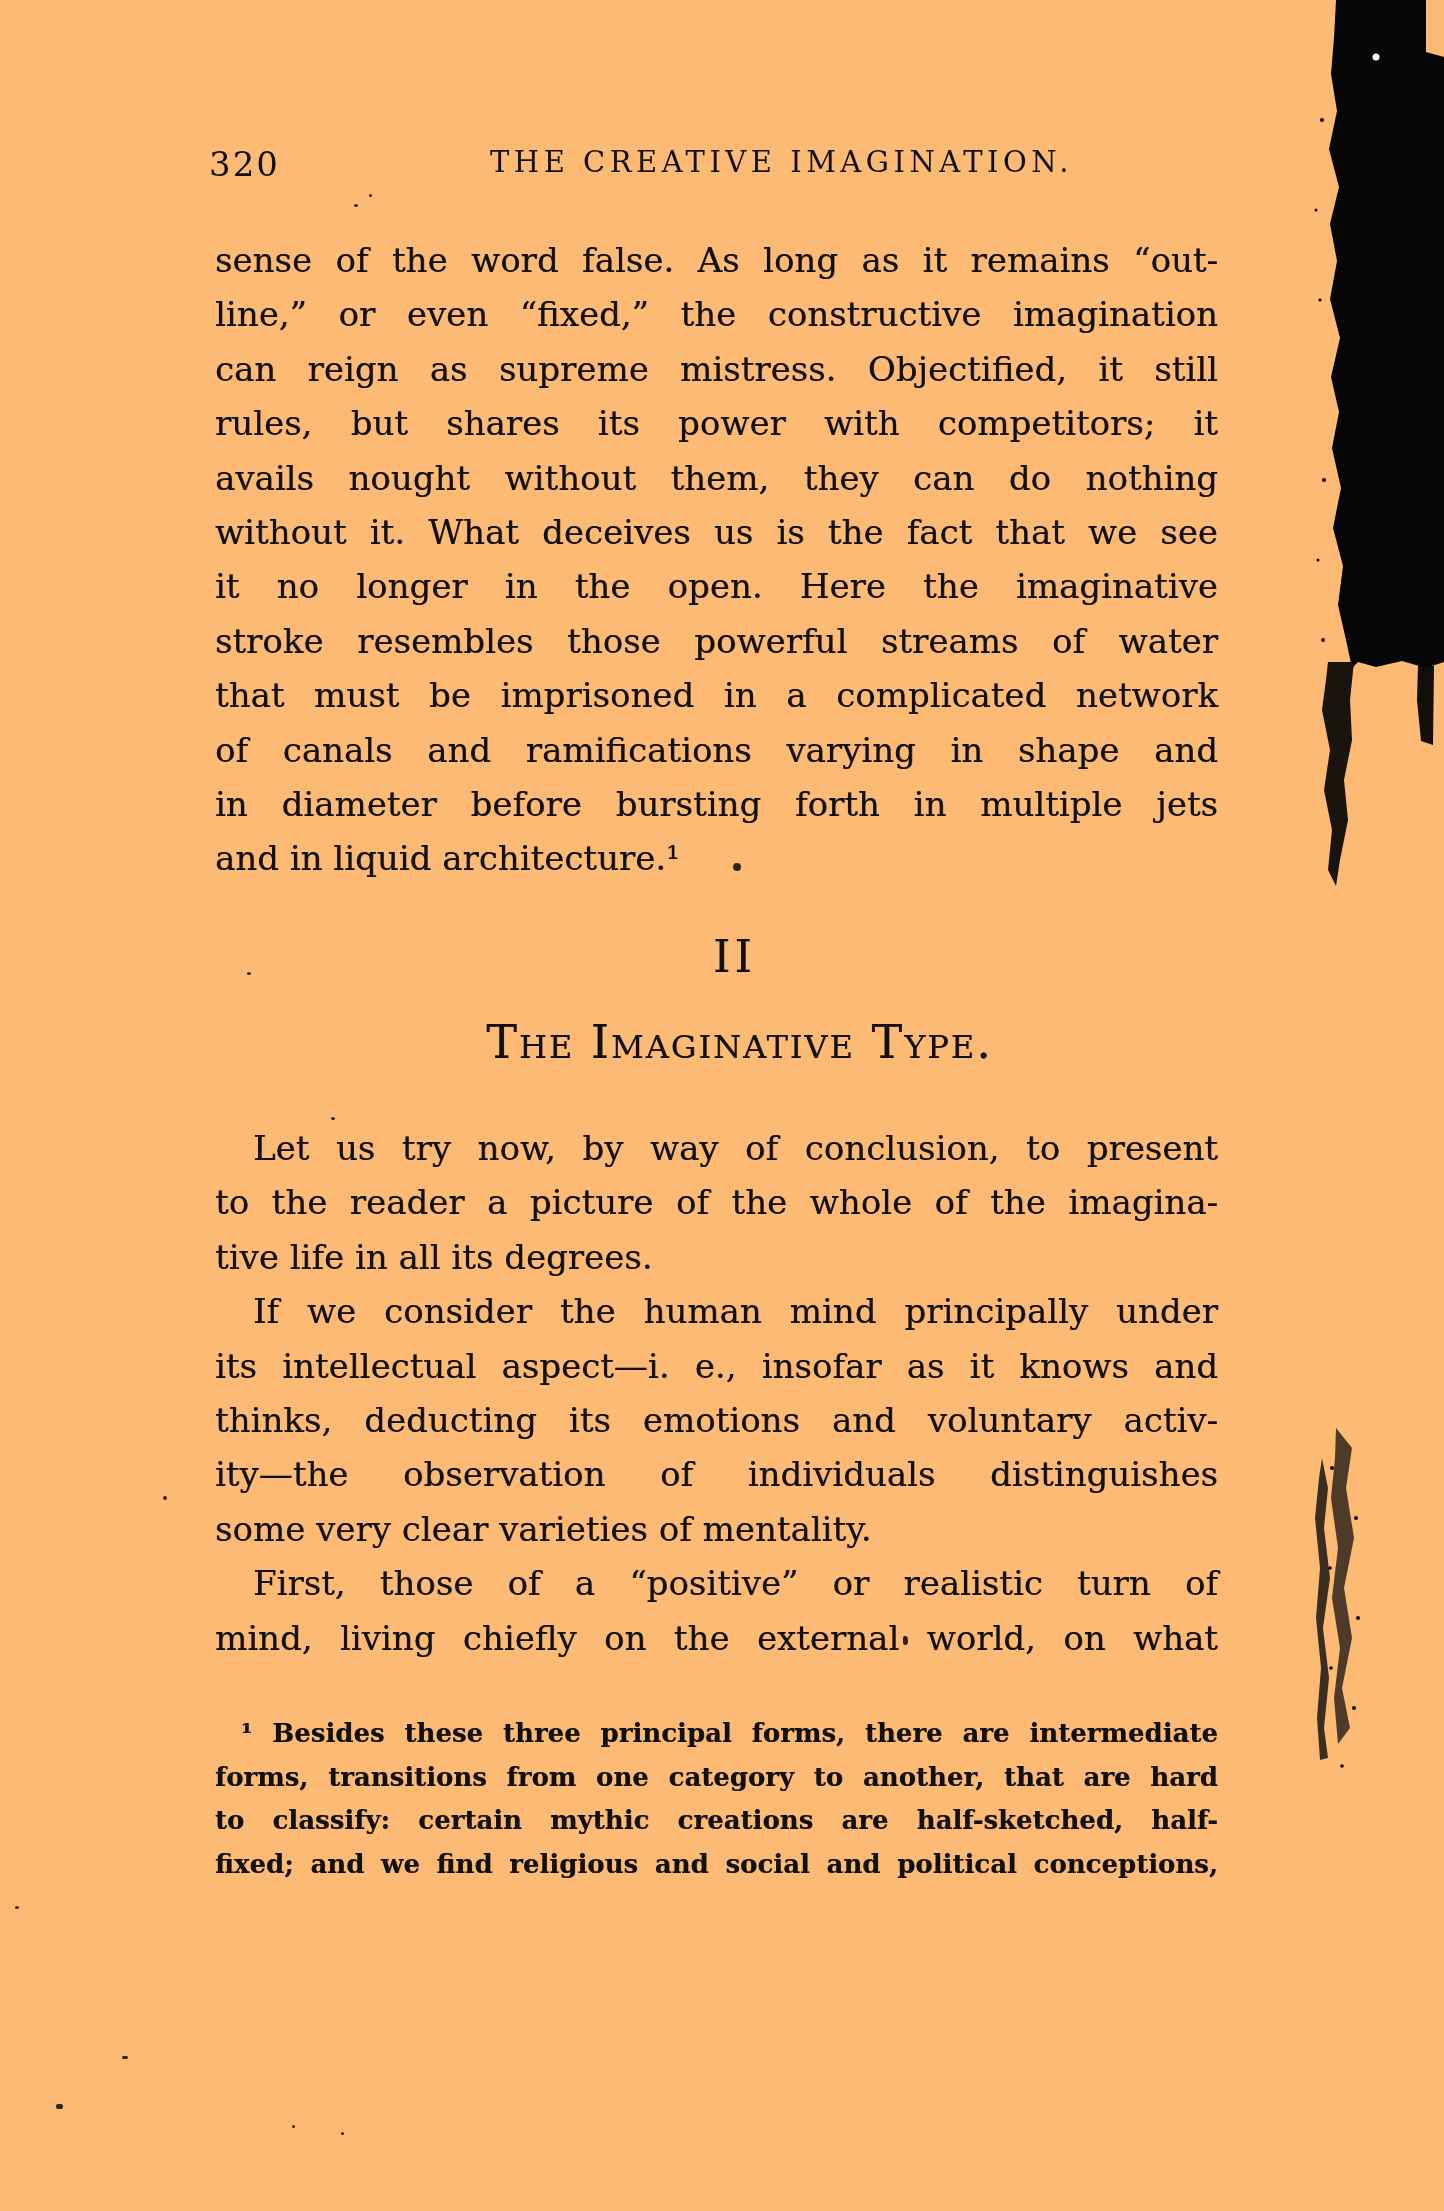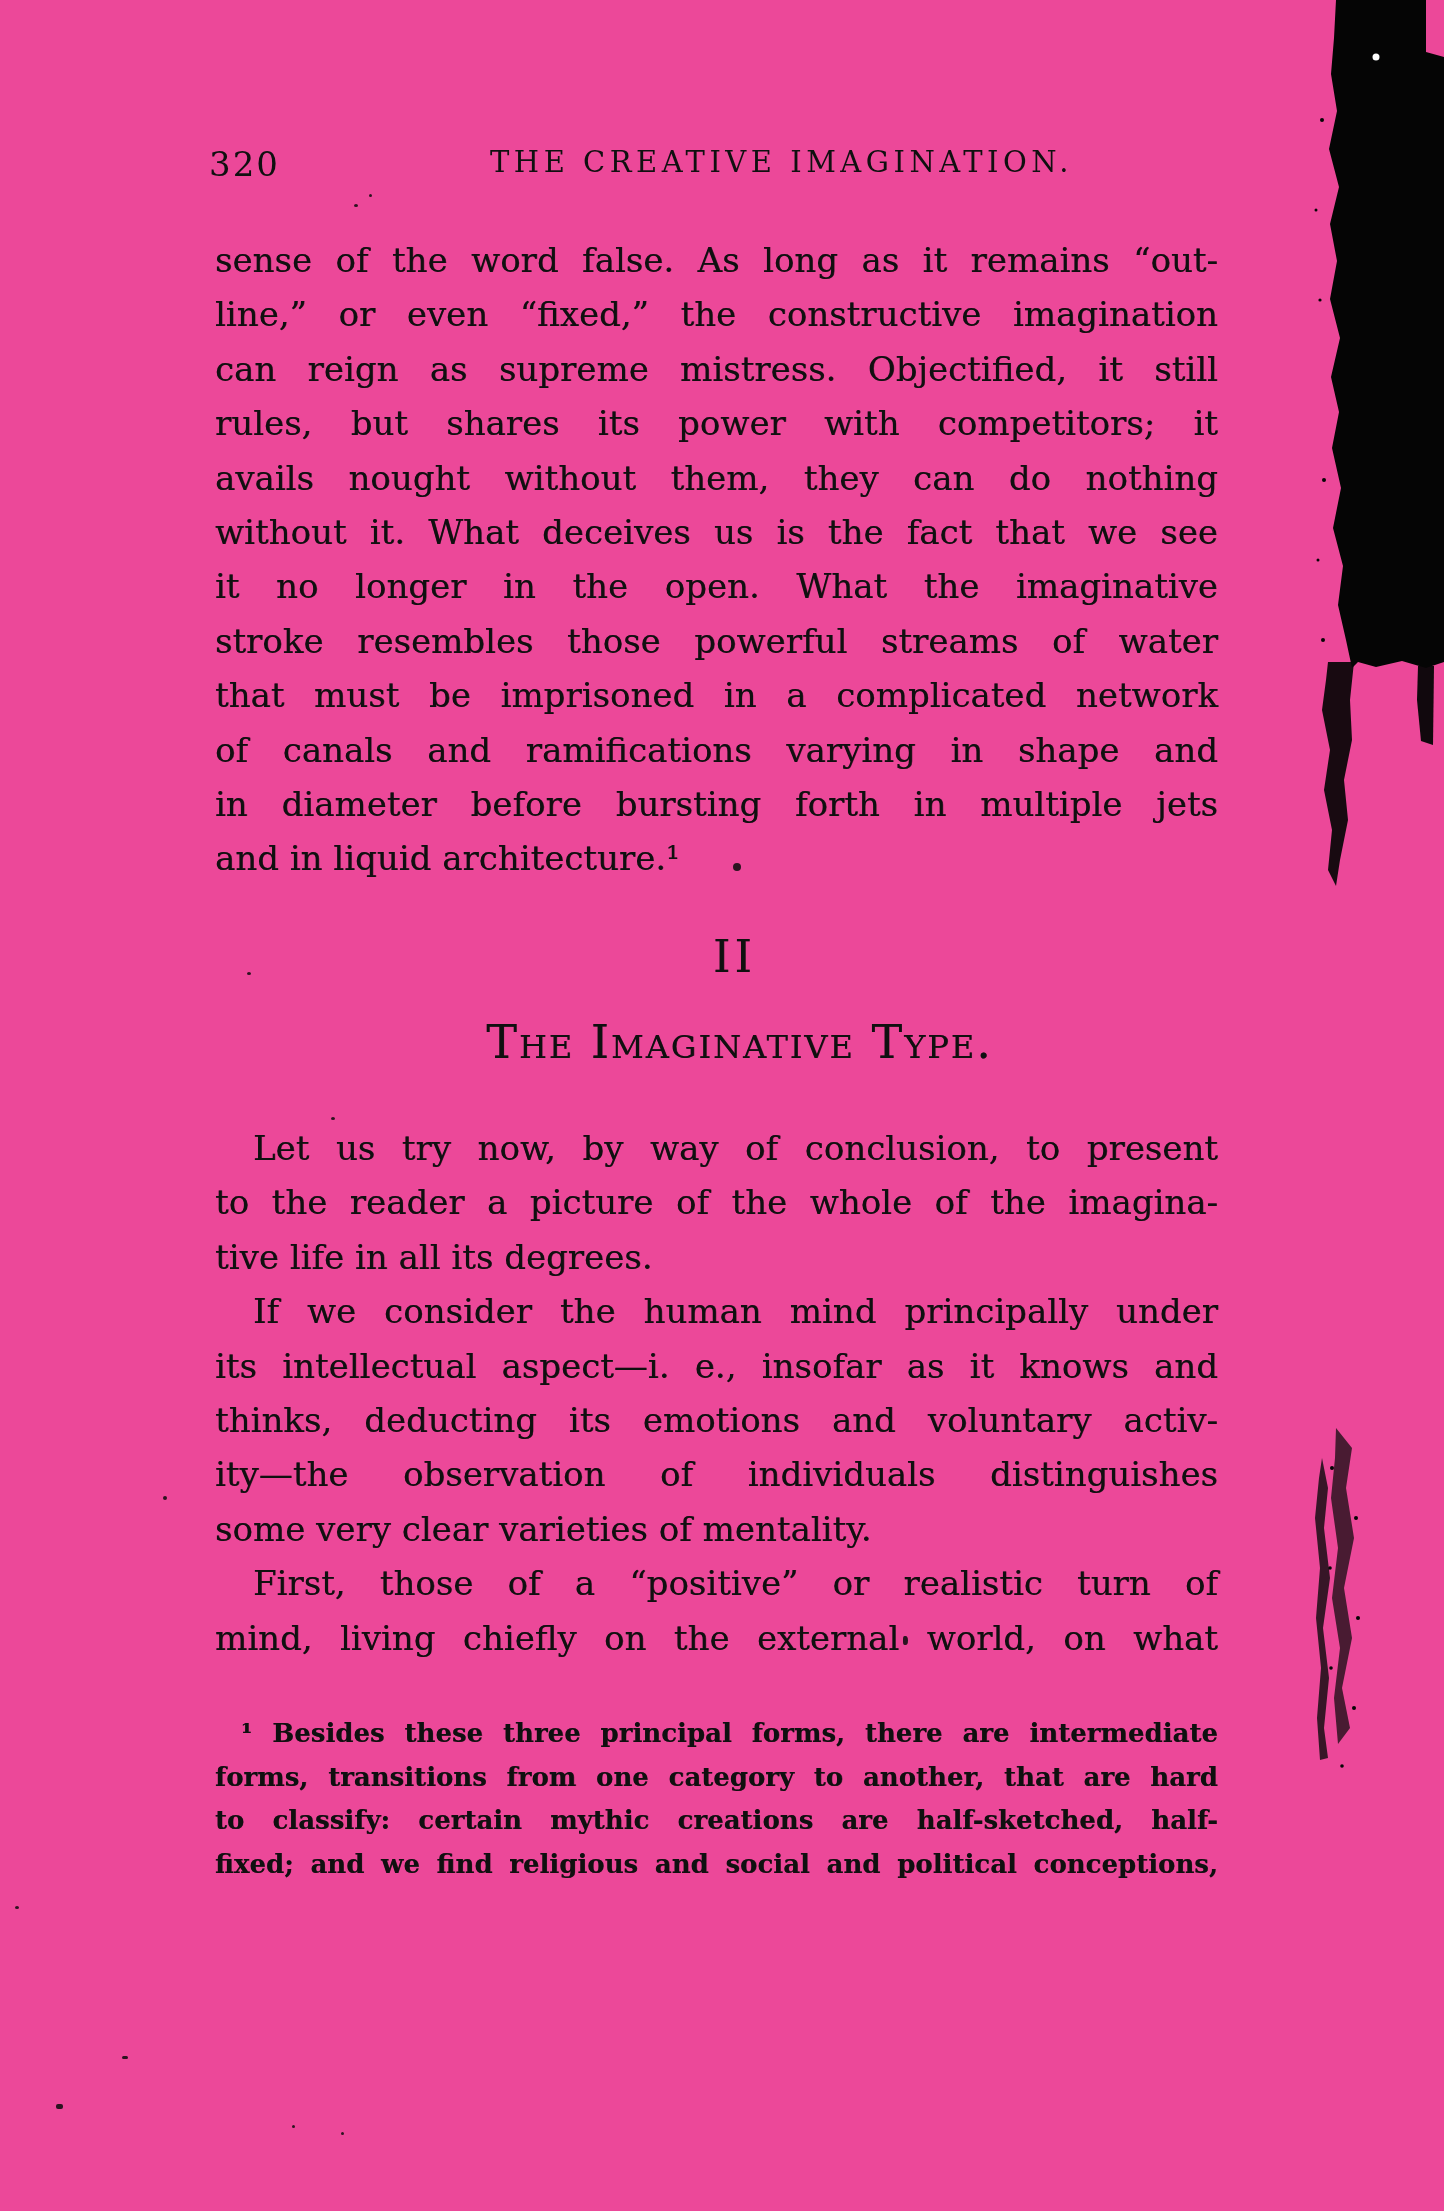--- a/index.html
+++ b/index.html
@@ -1,19 +1,19 @@
 <!DOCTYPE html>
 <html><head>
 <meta charset="utf-8">
 <title>Scanned book page</title>
 <style>
   html,body { margin:0; padding:0; background:#e8e8e4; }
   .page {
     position:relative; width:1444px; height:2211px;
-    background:#ec4899; overflow:hidden;
+    background:#fdba74; overflow:hidden;
     font-family:"DejaVu Serif", "Liberation Serif", serif;
     color:#101010;
   }
   .page * { box-sizing:border-box; }
 
   
   .page-number {
     position:absolute; left:209px; top:144px;
     font-size:34px; letter-spacing:2px;
   }
@@ -62,21 +62,21 @@
   <div class="page-number">320</div>
   <div class="running-title">THE CREATIVE IMAGINATION.</div>
 
   <div id="para1" class="column bodytext">
       <div class="jline">sense of the word false. As long as it remains “out-</div>
       <div class="jline">line,” or even “fixed,” the constructive imagination</div>
       <div class="jline">can reign as supreme mistress. Objectified, it still</div>
       <div class="jline">rules, but shares its power with competitors; it</div>
       <div class="jline">avails nought without them, they can do nothing</div>
       <div class="jline">without it. What deceives us is the fact that we see</div>
-      <div class="jline">it no longer in the open. What the imaginative</div>
+      <div class="jline">it no longer in the open. Here the imaginative</div>
       <div class="jline">stroke resembles those powerful streams of water</div>
       <div class="jline">that must be imprisoned in a complicated network</div>
       <div class="jline">of canals and ramifications varying in shape and</div>
       <div class="jline">in diameter before bursting forth in multiple jets</div>
       <div class="jline short">and in liquid architecture.¹</div>
     </div>
 
   <div class="column section-numeral">II</div>
   <div class="column section-heading">The Imaginative Type.</div>
 

